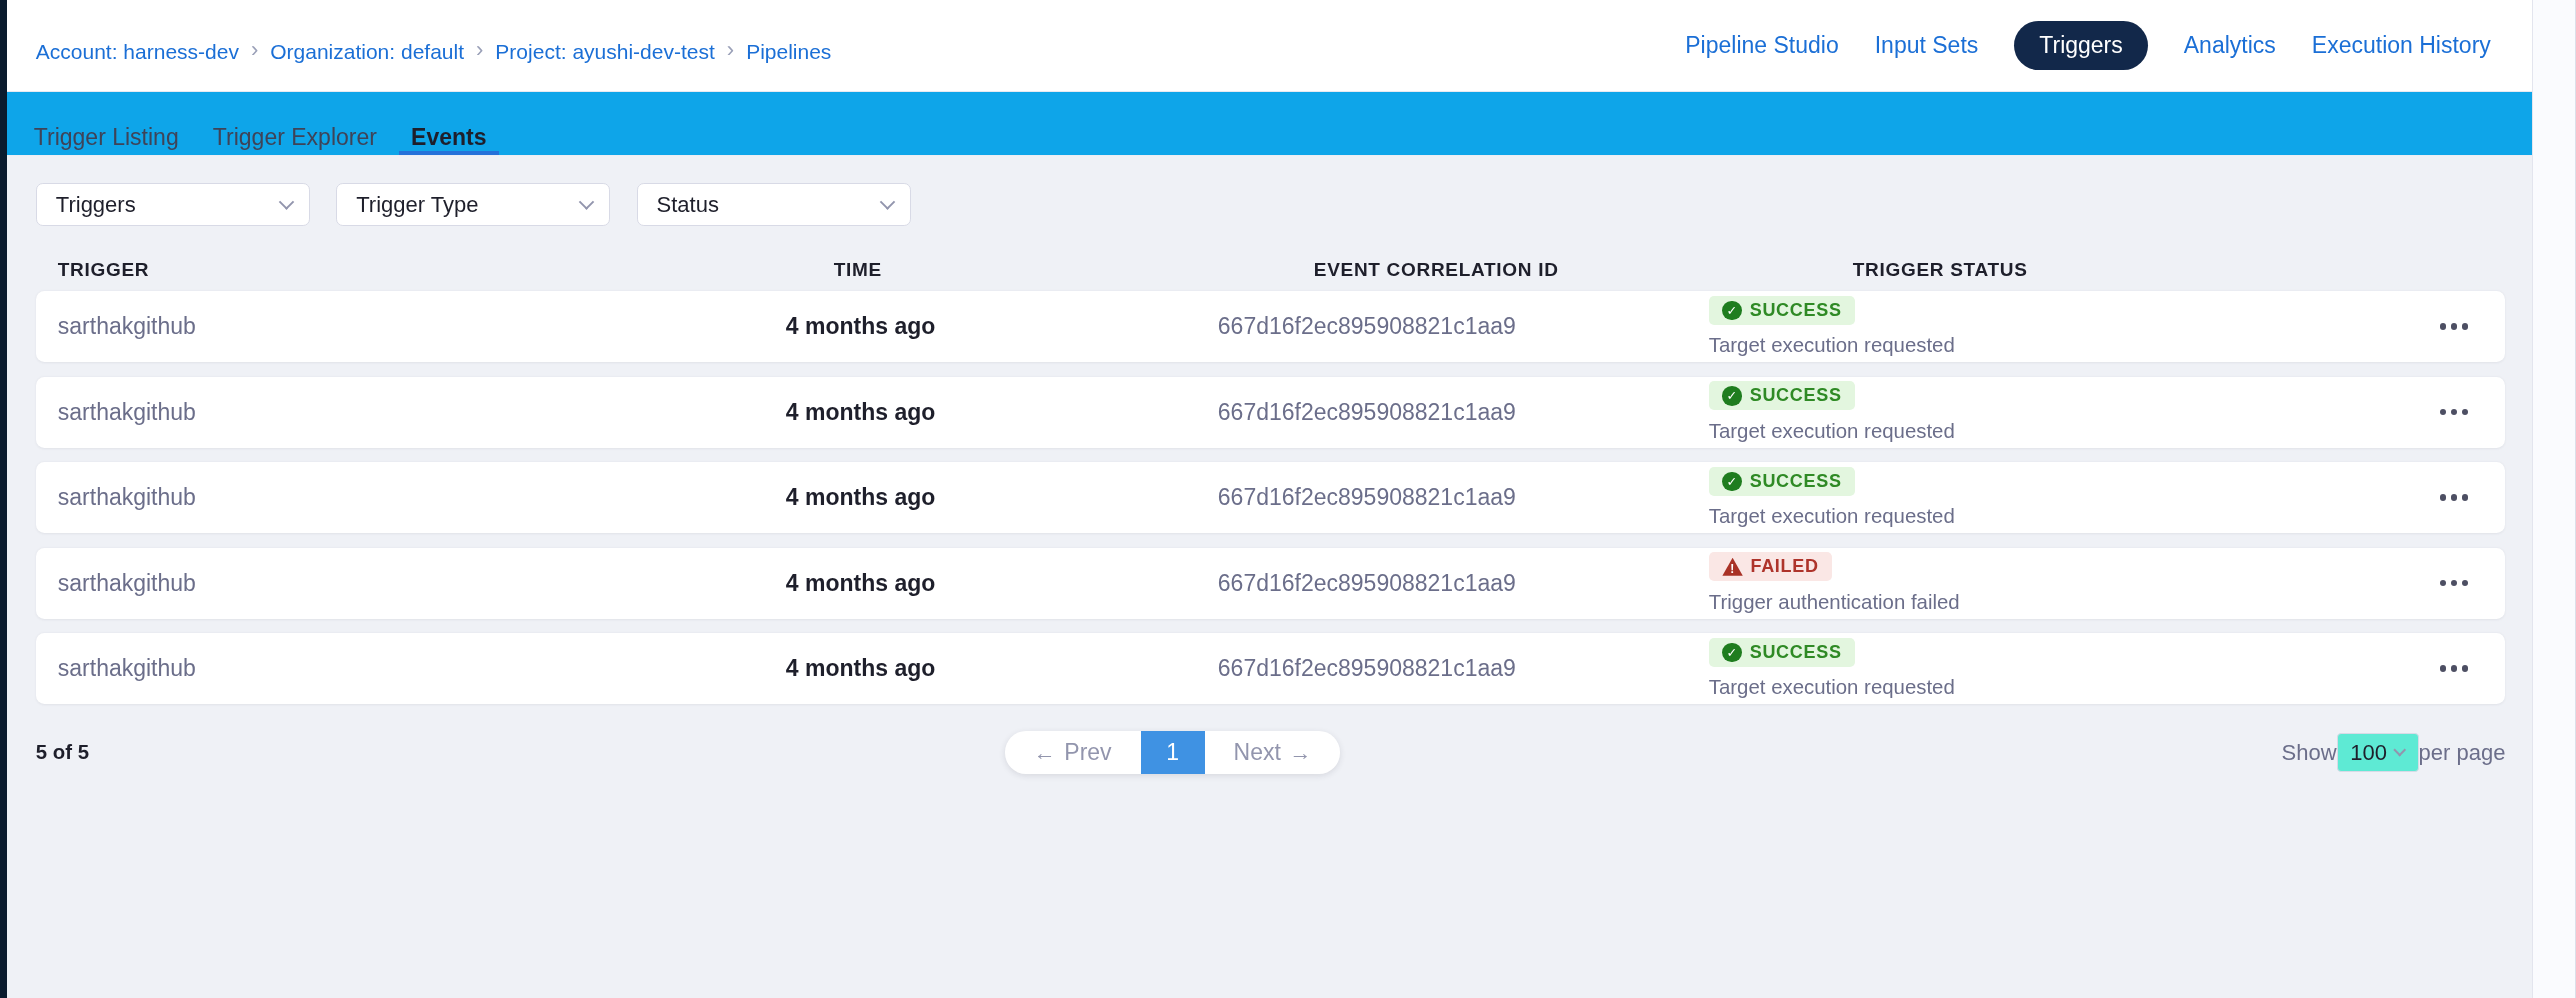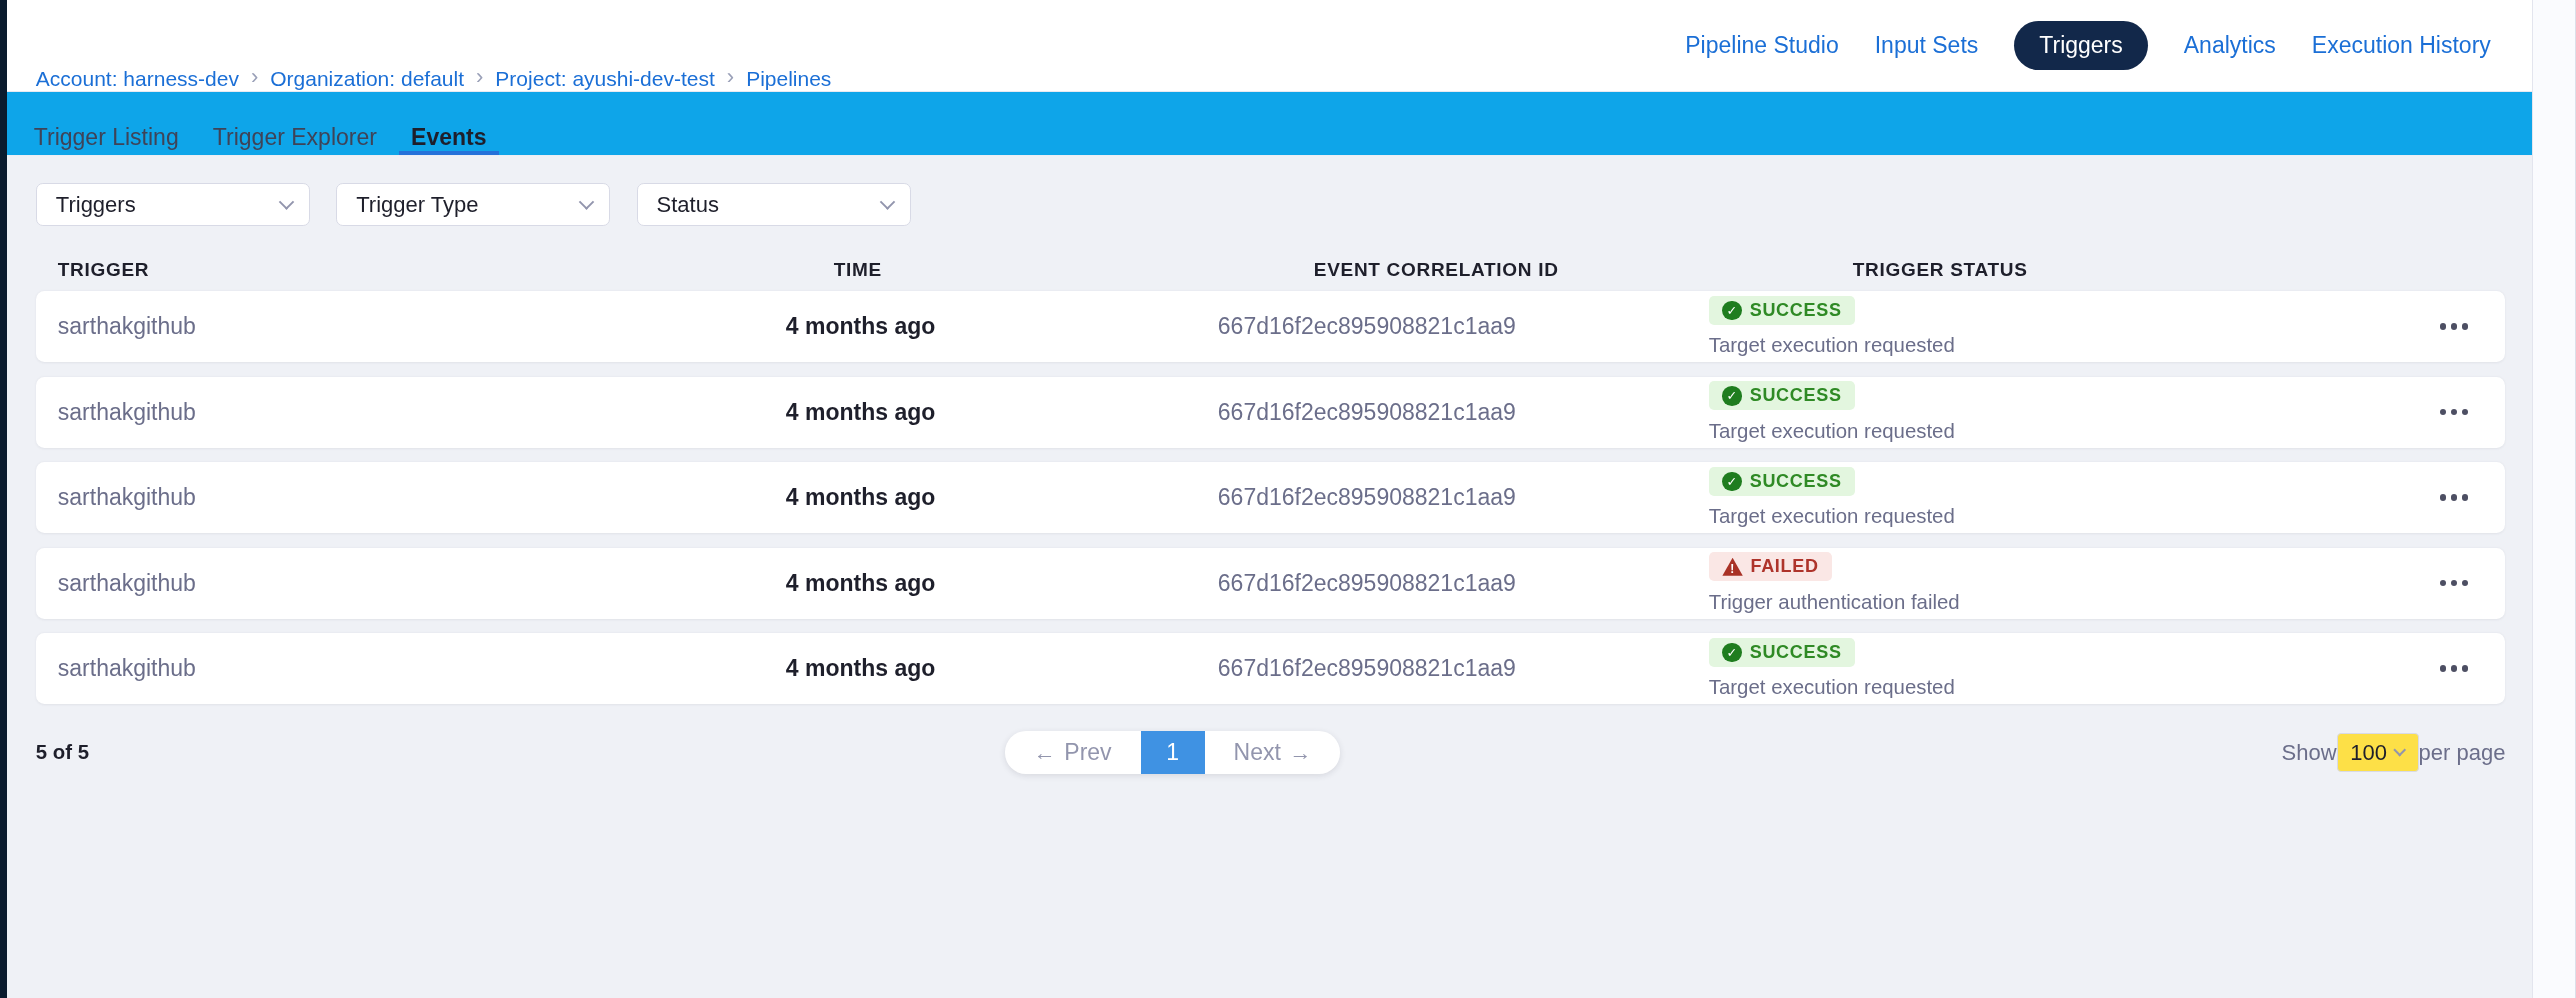--- a/index.html
+++ b/index.html
@@ -29,21 +29,21 @@
   
   .left-rail{position:absolute;left:0;top:0;width:6.8px;height:100%;background:#0a1b2e;z-index:5;}
   
   .scroll-gutter{position:absolute;right:0;top:0;width:44px;height:100%;background:#fafbfe;
     border-left:0.9px solid #e3e5ee;border-right:0.9px solid #dcdfe9;z-index:5;}
   .main{position:absolute;left:6.8px;top:0;width:2525px;height:998px;}
 
   
   .header{background:#fff;height:92px;border-bottom:0.9px solid var(--border);
     display:flex;justify-content:space-between;align-items:stretch;padding:0 41px 0 29px;}
-  .header-left{display:flex;flex-direction:column;justify-content:flex-end;padding-top:13.6px;}
+  .header-left{display:flex;flex-direction:column;justify-content:center;padding-top:13.6px;}
   .breadcrumb{display:flex;align-items:center;gap:12px;font-size:21px;}
   .breadcrumb a{color:var(--accent);text-decoration:none;cursor:pointer;}
   .crumb-sep{color:#9aa0b8;font-size:22px;line-height:1;transform:translateY(-1.7px);}
   .page-title{font-size:31px;font-weight:700;color:var(--dark);margin-top:8.5px;letter-spacing:0.2px;}
   .header-nav{display:flex;align-items:center;gap:36px;}
   .nav-link{color:var(--accent);font-size:23px;font-weight:500;text-decoration:none;cursor:pointer;white-space:nowrap;}
   .nav-link.active{background:var(--navy);color:#fff;padding:11px 25px;border-radius:851px;}
 
   
   .tabbar{background:#0ea5e9;height:64px;display:flex;align-items:flex-end;padding-left:15px;gap:10.2px;
@@ -91,21 +91,21 @@
   .pagination{position:relative;left:-98px;display:flex;align-items:stretch;height:43px;background:#fff;
     border-radius:21px;overflow:hidden;box-shadow:0 1.7px 6.8px rgba(40,41,61,.12);}
   .page-btn{display:flex;align-items:center;justify-content:center;gap:8.5px;font-size:23px;
     color:var(--pager-gray);background:transparent;border:none;cursor:pointer;padding:0 29px;
     font-family:inherit;white-space:nowrap;}
   .page-num{width:64px;display:flex;align-items:center;justify-content:center;background:var(--page-blue);
     color:#fff;font-size:23px;cursor:pointer;}
   .arrow{font-size:22px;line-height:1;}
   .page-size{display:flex;align-items:center;justify-content:flex-end;gap:0;}
   .page-size .lbl{font-size:22px;color:var(--muted);}
-  .size-select{width:82px;height:39px;background:#fde047;border:0.9px solid #d8dae6;border-radius:4px;
+  .size-select{width:82px;height:39px;background:#5eead4;border:0.9px solid #d8dae6;border-radius:4px;
     display:flex;align-items:center;justify-content:center;gap:8.5px;font-size:22px;color:var(--dark);cursor:pointer;}
   .size-select .chevron{width:9.4px;height:9.4px;}
 </style>
 </head>
 <body>
 
 <div class="left-rail"></div>
 <div class="scroll-gutter"></div>
 
 <div class="main">

